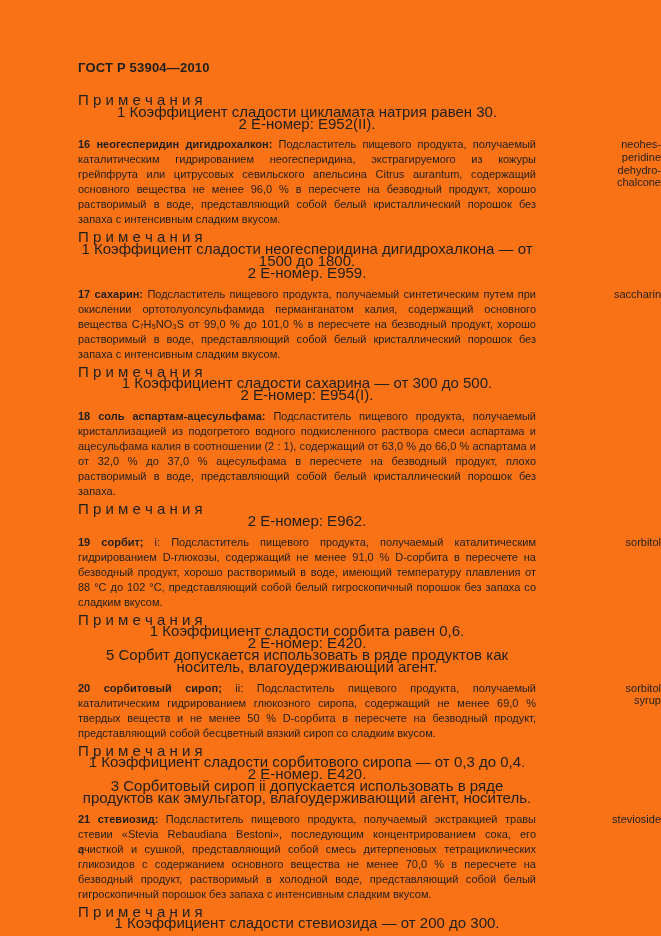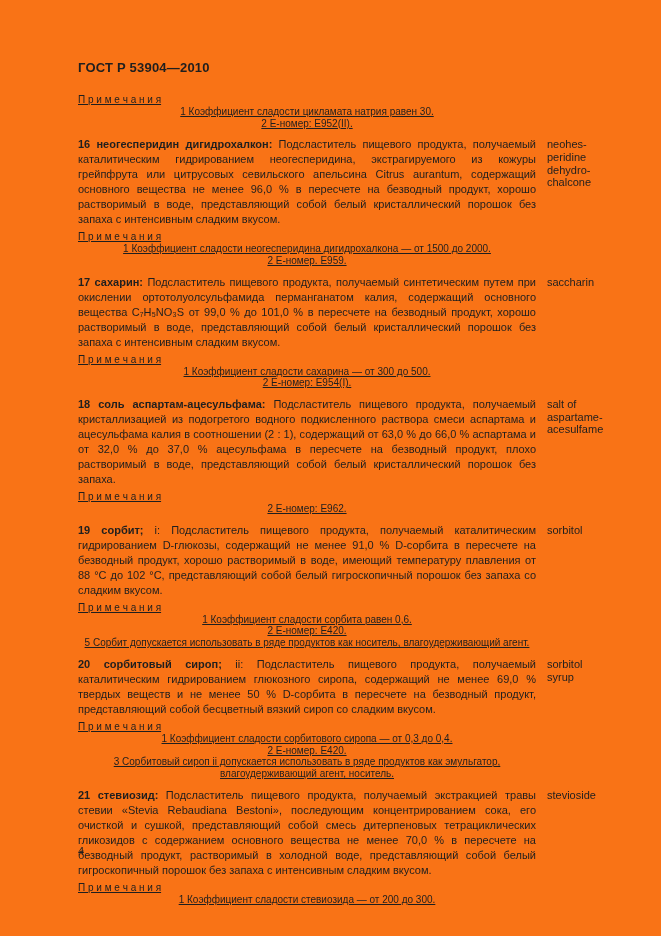--- a/index.html
+++ b/index.html
@@ -23,24 +23,23 @@
   }
   .doc-header {
     font-size: 13px;
     font-weight: bold;
     line-height: 15px;
     margin: 0 0 19px 0;
     letter-spacing: 0.2px;
   }
   .notes {
     width: 458px;
-    font-size: 10px;
+    font-size: 15px;
     line-height: 11.8px;
     margin: 0 0 8px 0;
-    text-decoration: underline;
   }
   .notes-label {
     
   }
   .note-item {
     text-align: center;
   }
   .term-section {
     position: relative;
     width: 583px;
@@ -56,21 +55,21 @@
     font-weight: bold;
   }
   .margin-label {
     position: absolute;
     top: 1px;
     left: 469px;
     width: 114px;
     font-size: 11px;
     line-height: 12.6px;
     white-space: pre-line;
-    text-align: left;
+    text-align: right;
   }
   .page-number {
     position: absolute;
     left: 78px;
     top: 845px;
     font-size: 11px;
     line-height: 13px;
   }
 </style>
 </head>
@@ -88,40 +87,37 @@
     </div>
 
     <div class="term-section">
       <p class="def"><span class="tnum">16</span> <b class="tname">неогесперидин дигидрохалкон:</b> <span></span> <span>Подсластитель пищевого продукта, получаемый каталитическим гидрированием неогесперидина, экстрагируемого из кожуры грейпфрута или цитрусовых севильского апельсина Citrus aurantum, содержащий основного вещества не менее 96,0 % в пересчете на безводный продукт, хорошо растворимый в воде, представляющий собой белый кристаллический порошок без запаха с интенсивным сладким вкусом.</span></p>
       <div class="margin-label">neohes-
 peridine
 dehydro-
 chalcone</div>
       <div class="notes">
         <div class="notes-label">П р и м е ч а н и я</div>
-        <div class="note-item">1  Коэффициент сладости неогесперидина дигидрохалкона — от 1500 до 2000.</div>
+        <div class="note-item">1  Коэффициент сладости неогесперидина дигидрохалкона — от 1500 до 1800.</div>
         <div class="note-item">2  Е-номер.  Е959.</div>
       </div>
     </div>
 
     <div class="term-section">
       <p class="def"><span class="tnum">17</span> <b class="tname">сахарин:</b> <span></span> <span>Подсластитель пищевого продукта, получаемый синтетическим путем при окислении ортотолуолсульфамида перманганатом калия, содержащий основного вещества C₇H₅NO₃S от 99,0 % до 101,0 % в пересчете на безводный продукт, хорошо растворимый в воде, представляющий собой белый кристаллический порошок без запаха с интенсивным сладким вкусом.</span></p>
       <div class="margin-label">saccharin</div>
       <div class="notes">
         <div class="notes-label">П р и м е ч а н и я</div>
         <div class="note-item">1  Коэффициент сладости сахарина — от 300 до 500.</div>
         <div class="note-item">2  Е-номер:  Е954(I).</div>
       </div>
     </div>
 
     <div class="term-section">
       <p class="def"><span class="tnum">18</span> <b class="tname">соль аспартам-ацесульфама:</b> <span></span> <span>Подсластитель пищевого продукта, получаемый кристаллизацией из подогретого водного подкисленного раствора смеси аспартама и ацесульфама калия в соотношении (2 : 1), содержащий от 63,0 % до 66,0 % аспартама и от 32,0 % до 37,0 % ацесульфама в пересчете на безводный продукт, плохо растворимый в воде, представляющий собой белый кристаллический порошок без запаха.</span></p>
-      <div class="margin-label">salt of
-aspartame-
-acesulfame</div>
       <div class="notes">
         <div class="notes-label">П р и м е ч а н и я</div>
         <div class="note-item">2  Е-номер:  Е962.</div>
       </div>
     </div>
 
     <div class="term-section">
       <p class="def"><span class="tnum">19</span> <b class="tname">сорбит;</b> <span>i:</span> <span>Подсластитель пищевого продукта, получаемый каталитическим гидрированием D-глюкозы, содержащий не менее 91,0 % D-сорбита в пересчете на безводный продукт, хорошо растворимый в воде, имеющий температуру плавления от 88 °C до 102 °C, представляющий собой белый гигроскопичный порошок без запаха со сладким вкусом.</span></p>
       <div class="margin-label">sorbitol</div>
       <div class="notes">

